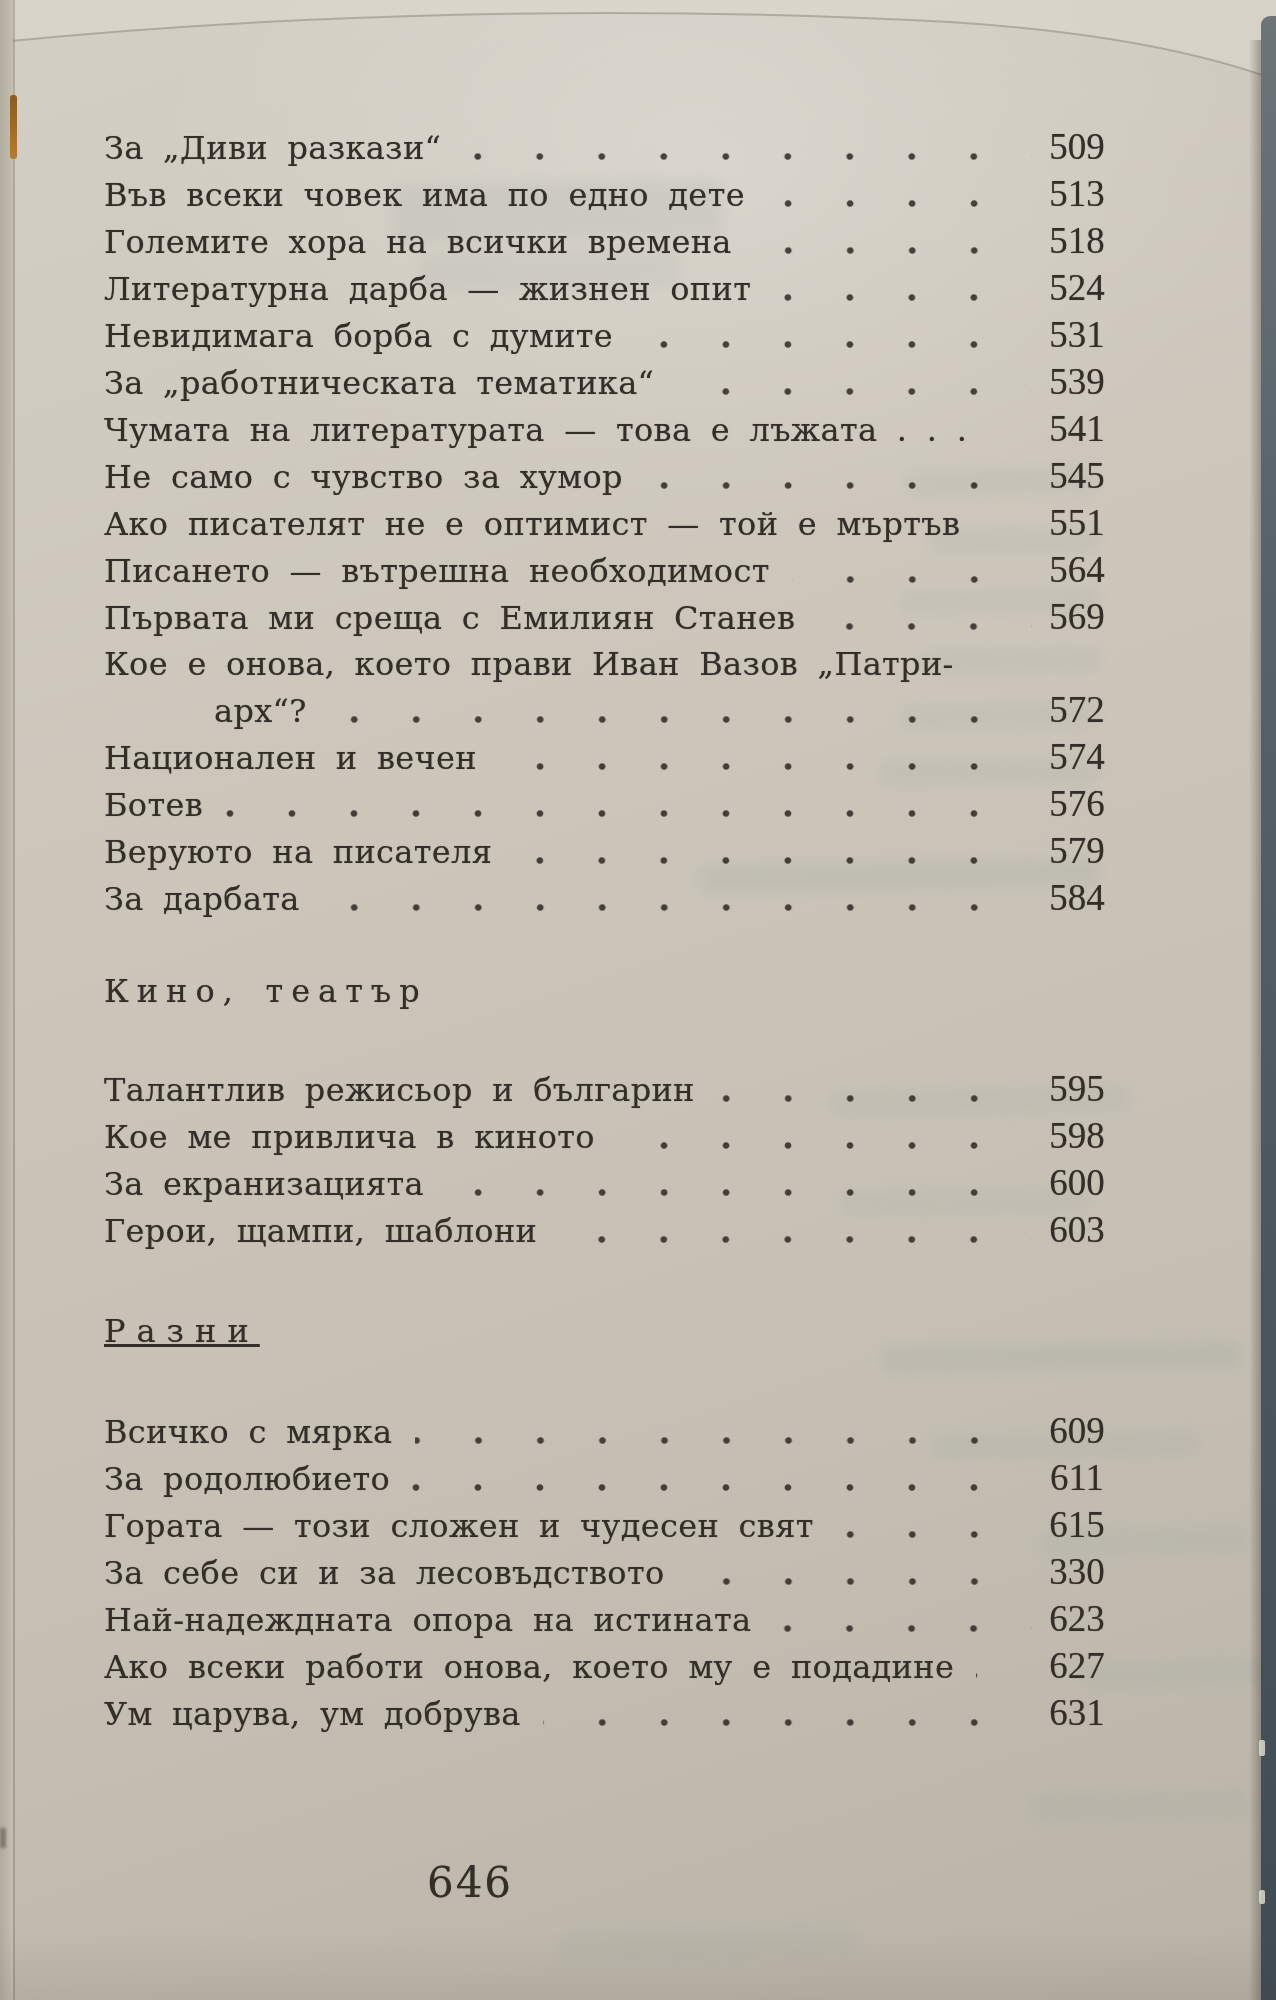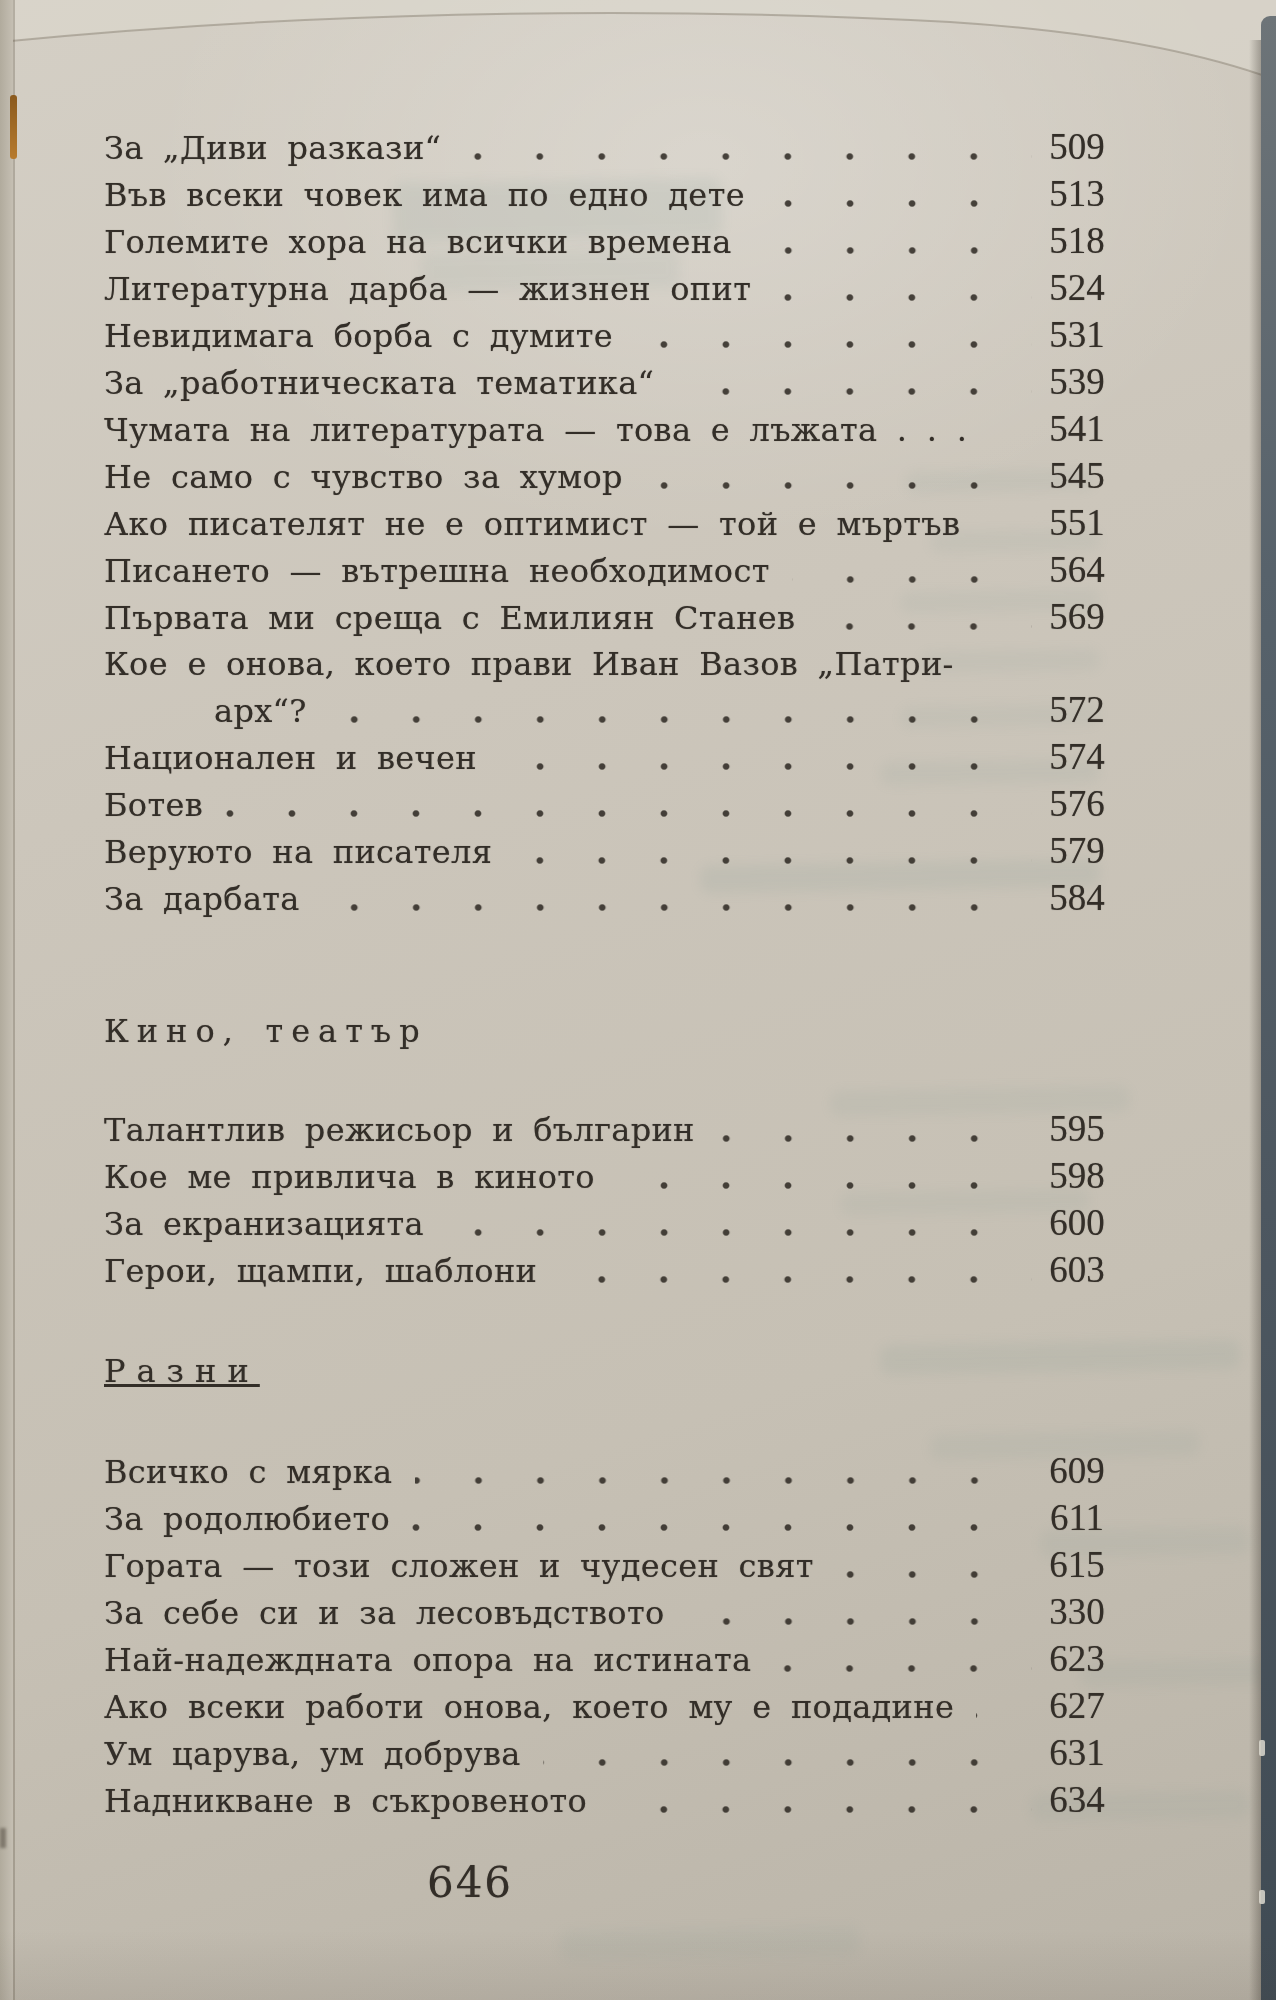--- a/index.html
+++ b/index.html
@@ -33,21 +33,21 @@
   .toc-row{display:flex;align-items:baseline;line-height:34px;margin-bottom:12px;}
   .title{font-size:32px;word-spacing:.28em;letter-spacing:.01em;white-space:nowrap;
     text-shadow:0 0 1px rgba(51,46,40,.45);text-align:center;}
   .leader{flex:1 1 auto;align-self:stretch;margin:0 10px 0 22px;
     background-image:radial-gradient(circle at 4px 3.5px, rgba(44,39,33,.85) 2.6px, rgba(44,39,33,0) 3.9px);
     background-size:62px 7px;background-repeat:repeat-x;background-position:right 23px;}
   .pagenum{font-size:37px;min-width:70px;text-align:center;text-shadow:0 0 1px rgba(51,46,40,.45);font-family:Liberation Serif, serif;}
   .toc-row.indent{padding-left:110px;}
   .section-heading{font-size:32px;letter-spacing:8px;word-spacing:.2em;
     text-shadow:0 0 1px rgba(51,46,40,.45);}
-  .heading-cinema{margin:96px 0 62px;}
+  .heading-cinema{margin:56px 0 62px;}
   .heading-misc{margin:64px 0 64px;letter-spacing:11px;text-decoration:underline;}
   .footer{position:absolute;left:360px;top:1858px;width:220px;text-align:center;
     font-size:42px;letter-spacing:2px;text-shadow:0 0 1px rgba(51,46,40,.45);}
 </style>
 </head>
 <body>
 
 <div class="page">
 
   <svg class="top-edge-svg" width="1276" height="100">
@@ -217,25 +217,20 @@
     <div class="toc-row">
       <span class="title">Ако всеки работи онова, което му е подадине</span>
       <span class="leader"></span>
       <span class="pagenum">627</span>
     </div>
     <div class="toc-row">
       <span class="title">Ум царува, ум добрува</span>
       <span class="leader"></span>
       <span class="pagenum">631</span>
     </div>
-    <div class="toc-row">
-      <span class="title">Надникване в съкровеното</span>
-      <span class="leader"></span>
-      <span class="pagenum">634</span>
-    </div>
 
   </div>
 
   <div class="footer">646</div>
 
   <div class="cover-shadow"></div>
   <div class="cover-strip"></div>
   <div class="cover-tick" style="right:11px;top:1740px;width:6px;height:16px;"></div>
   <div class="cover-tick" style="right:11px;top:1890px;width:6px;height:14px;"></div>
 

